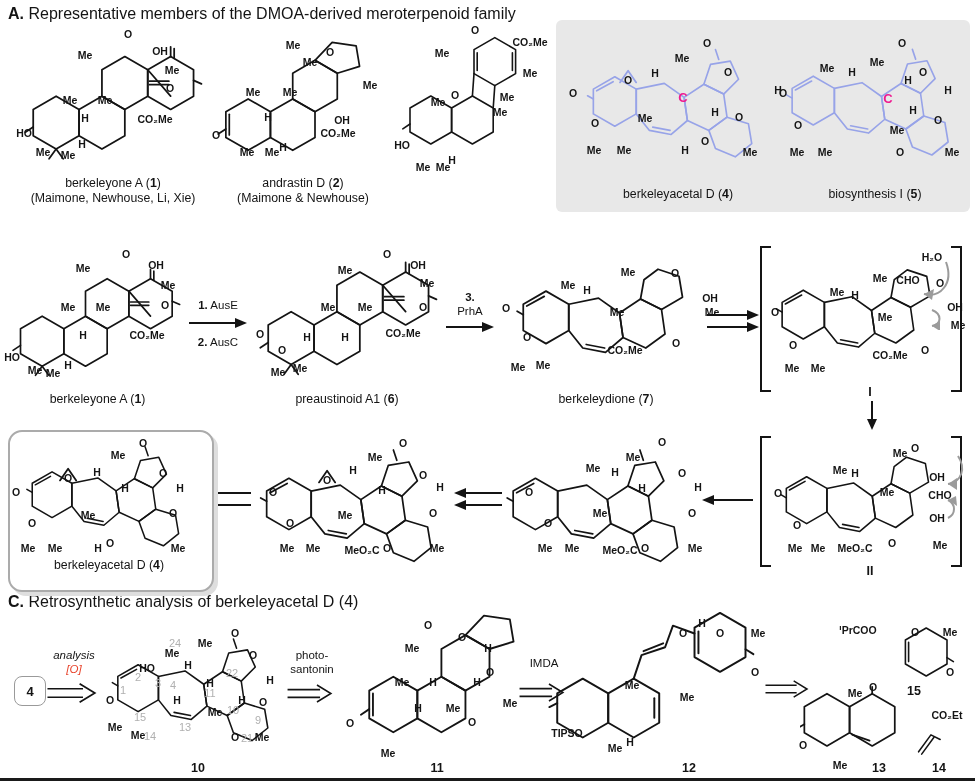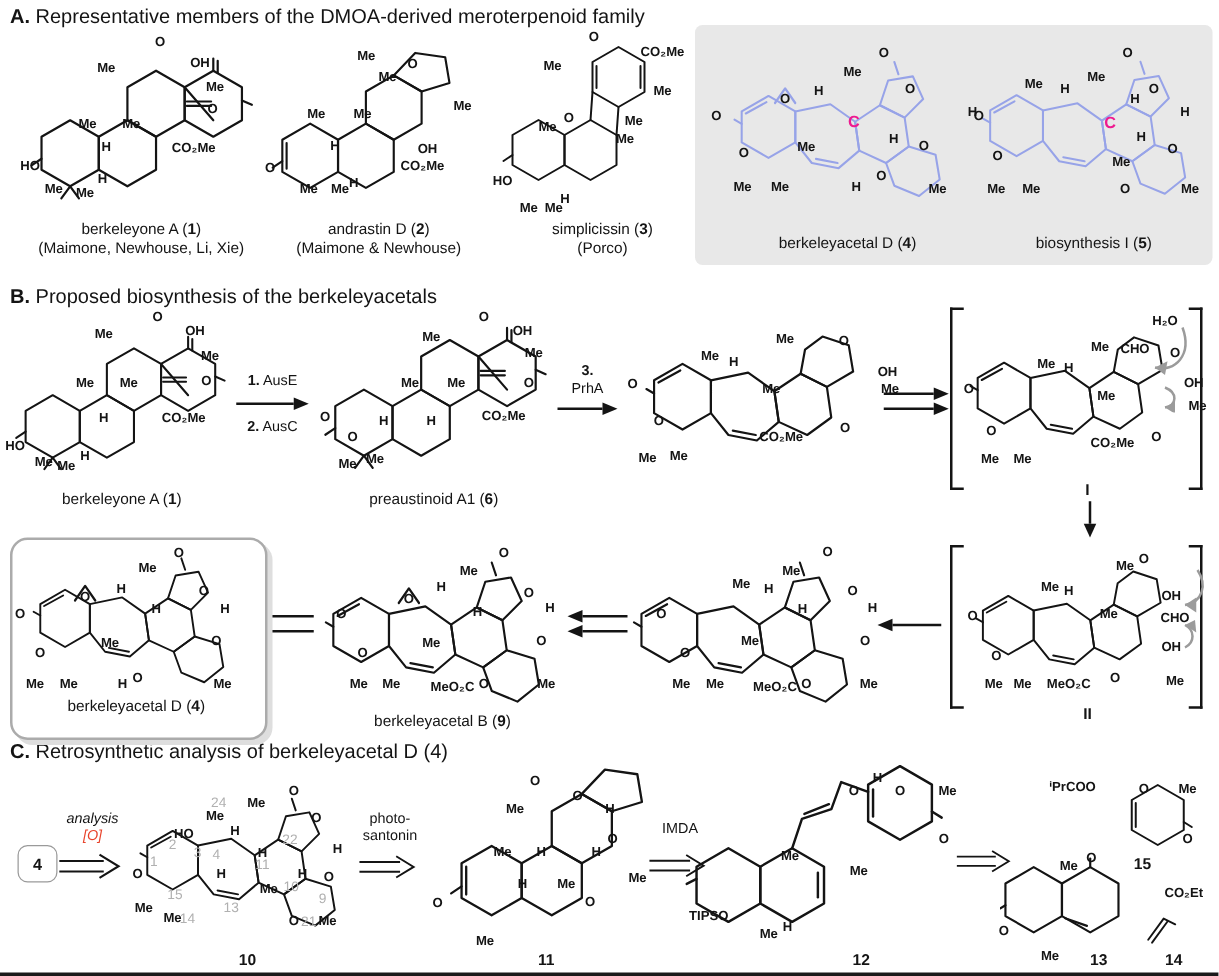--- a/index.html
+++ b/index.html
@@ -117,23 +117,20 @@
   <path d="M2,16 L11,3 L20,16"></path>
 </g>
 </defs>
 </svg>
 
 <div id="fig">
 
   <div class="title" style="left:8px;top:5px">
       <div><span class="b">A.</span><span> Representative members of the DMOA-derived meroterpenoid family</span></div>
     </div>
-  <div class="title" style="left:8px;top:229px">
-      <div><span class="b">B.</span><span> Proposed biosynthesis of the berkeleyacetals</span></div>
-    </div>
   <div class="title" style="left:8px;top:593px">
       <div><span class="b">C.</span><span> Retrosynthetic analysis of berkeleyacetal D (4)</span></div>
     </div>
 
   <div class="graybox" style="left:556px;top:20px;width:414px;height:192px"></div>
 
   <div class="struct" style="left:20px;top:30px;width:185px;height:150px">
     <svg class="skel" viewBox="0 0 210 160">
         <use href="#sym-terpcage"></use>
       </svg>
@@ -188,24 +185,20 @@
       <span class="atom" style="left: 44px; top: 27px;">Me</span>
       <span class="atom" style="left: 132px; top: 47px;">Me</span>
       <span class="atom" style="left: 57px; top: 69px;">O</span>
       <span class="atom" style="left: 109px; top: 71px;">Me</span>
       <span class="atom" style="left: 40px; top: 76px;">Me</span>
       <span class="atom" style="left: 102px; top: 86px;">Me</span>
       <span class="atom" style="left: 4px; top: 119px;">HO</span>
       <span class="atom" style="left: 25px; top: 141px;">Me</span>
       <span class="atom" style="left: 45px; top: 141px;">Me</span>
       <span class="atom" style="left: 54px; top: 134px;">H</span>
-    </div>
-  <div class="cap" style="left:396px;top:176px;width:172px">
-      <div><span>simplicissin (</span><span class="b">3</span><span>)</span></div>
-      <div>(Porco)</div>
     </div>
 
   <div class="struct blue" style="left:570px;top:38px;width:215px;height:132px">
     <svg class="skel" viewBox="0 0 220 160">
         <use href="#sym-acetal"></use>
       </svg>
     <svg class="epox" style="left:48px;top:30px;width:22px;height:18px" viewBox="0 0 24 20">
         <use href="#sym-epox"></use>
       </svg>
   <span class="atom" style="left: 137px; top: 5px;">O</span>
@@ -332,20 +325,23 @@
       <span class="atom" style="left: 68px; top: 35px;">Me</span>
       <span class="atom" style="left: 87px; top: 40px;">H</span>
       <span class="atom" style="left: 117px; top: 62px;">Me</span>
       <span class="atom" style="left: 128px; top: 22px;">Me</span>
       <span class="atom" style="left: 175px; top: 23px;">O</span>
       <span class="atom" style="left: 210px; top: 48px;">OH</span>
       <span class="atom" style="left: 212px; top: 62px;">Me</span>
       <span class="atom" style="left: 176px; top: 93px;">O</span>
       <span class="atom" style="left: 125px; top: 100px;">CO₂Me</span>
     </div>
+  <div class="cap" style="left:496px;top:392px;width:220px">
+      <div><span>berkeleydione (</span><span class="b">7</span><span>)</span></div>
+    </div>
 
   <svg class="arr" style="left:705px;top:309px;width:56px;height:26px" viewBox="0 0 56 26">
     <line x1="2" y1="6" x2="42" y2="6" stroke="#141414" stroke-width="2"></line>
       <polygon points="42,1 54,6 42,11" fill="#141414"></polygon>
     <line x1="2" y1="18" x2="42" y2="18" stroke="#141414" stroke-width="2"></line>
       <polygon points="42,13 54,18 42,23" fill="#141414"></polygon>
   </svg>
 
   <div class="brk l" style="left:760px;top:246px;height:142px"></div>
   <div class="brk r" style="left:951px;top:246px;height:142px"></div>
@@ -461,23 +457,20 @@
       <span class="atom" style="left: 129px; top: 52px;">H</span>
       <span class="atom" style="left: 187px; top: 49px;">H</span>
       <span class="atom" style="left: 92px; top: 77px;">Me</span>
       <span class="atom" style="left: 37px; top: 85px;">O</span>
       <span class="atom" style="left: 180px; top: 75px;">O</span>
       <span class="atom" style="left: 34px; top: 110px;">Me</span>
       <span class="atom" style="left: 60px; top: 110px;">Me</span>
       <span class="atom" style="left: 109px; top: 112px;">MeO₂C</span>
       <span class="atom" style="left: 134px; top: 110px;">O</span>
       <span class="atom" style="left: 184px; top: 110px;">Me</span>
-    </div>
-  <div class="cap" style="left:250px;top:570px;width:208px">
-      <div><span>berkeleyacetal B (</span><span class="b">9</span><span>)</span></div>
     </div>
 
   <svg class="arr" style="left:203px;top:487px;width:50px;height:26px" viewBox="0 0 50 26">
     <line x1="14" y1="6" x2="48" y2="6" stroke="#141414" stroke-width="2"></line>
       <polygon points="14,1 2,6 14,11" fill="#141414"></polygon>
     <line x1="14" y1="18" x2="48" y2="18" stroke="#141414" stroke-width="2"></line>
       <polygon points="14,13 2,18 14,23" fill="#141414"></polygon>
   </svg>
 
   <div class="box4" style="left:8px;top:430px;width:202px;height:158px"></div>

